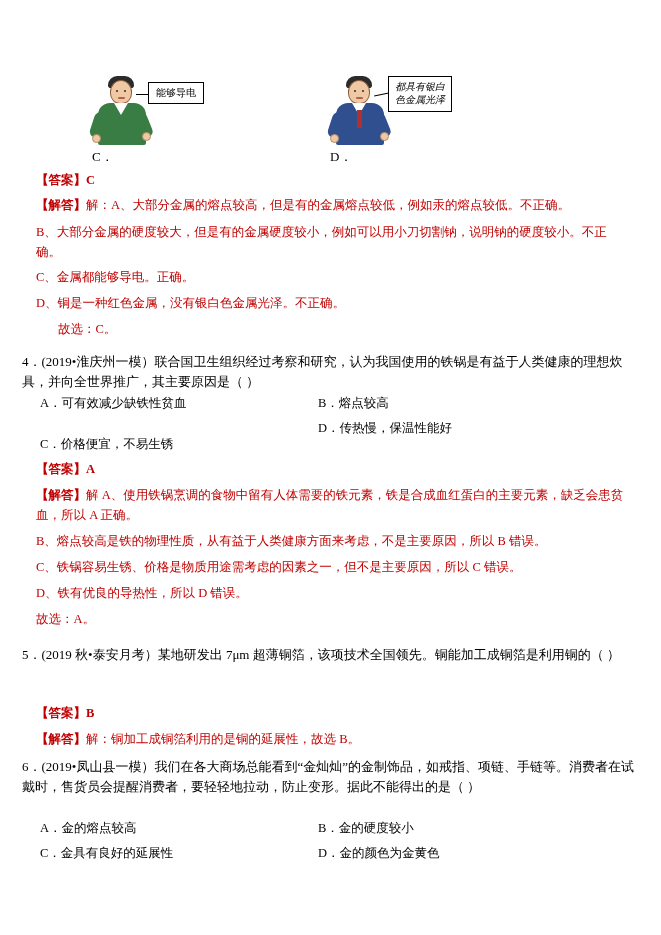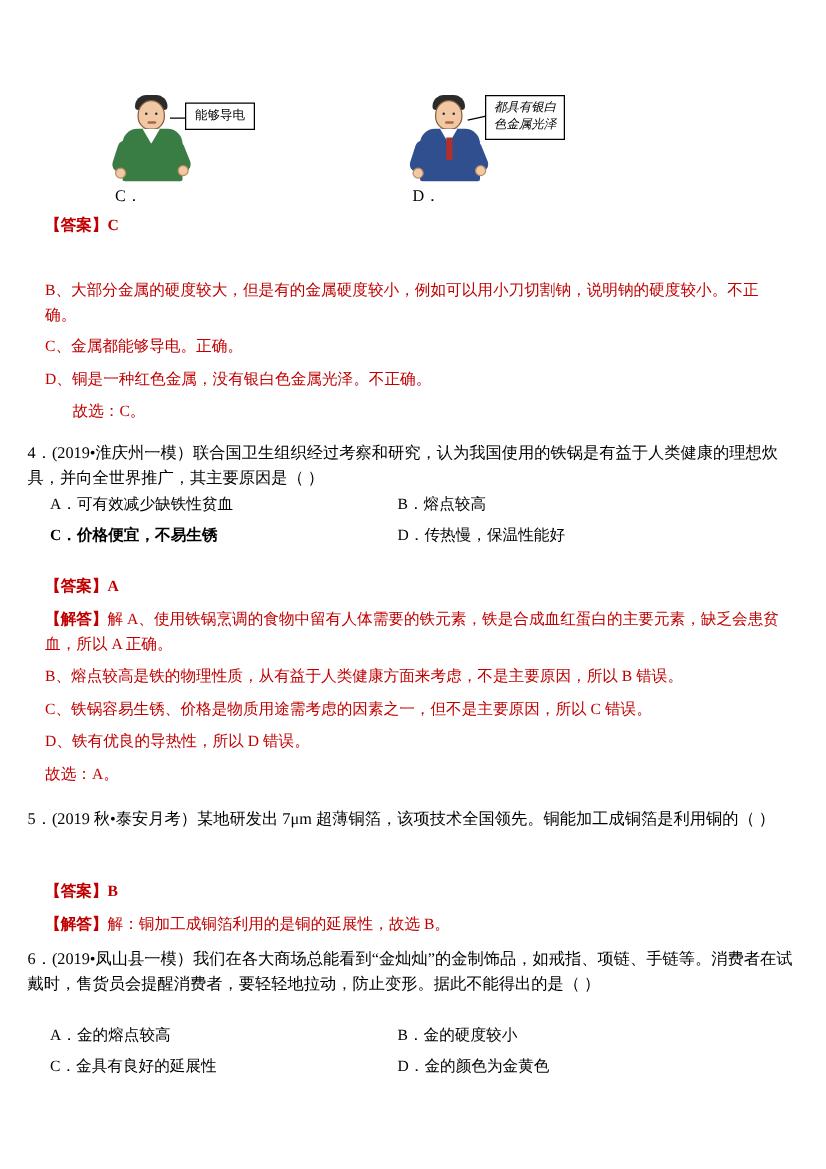--- a/index.html
+++ b/index.html
@@ -232,20 +232,23 @@
     </div>
   </div>
 
   <div class="opt-label opt-c">C．</div>
   <div class="opt-label opt-d">D．</div>
 
   <div class="line" style="left:36px; top:172px;">
     <span class="bold ans-tag">【答案】</span><span class="ans-letter">C</span>
   </div>
 
+  <div class="line" style="left:36px; top:197px;">
+    <span class="bold ans-tag">【解答】</span><span class="red">解：</span><span class="red">A、大部分金属的熔点较高，但是有的金属熔点较低，例如汞的熔点较低。不正确。</span>
+  </div>
 
   <div class="wrap red" style="left:36px; top:222px; width:590px;">
     <span>B、大部分金属的硬度较大，但是有的金属硬度较小，例如可以用小刀切割钠，说明钠的硬度较小。不正确。</span>
   </div>
 
   <div class="line red" style="left:36px; top:269px;">
     <span>C、金属都能够导电。正确。</span>
   </div>
 
   <div class="line red" style="left:36px; top:295px;">
@@ -256,21 +259,21 @@
     <span>故选：C。</span>
   </div>
 
   <div class="q-head" style="left:22px; top:352px; width:612px;">
     <span>4</span><span>．(2019•淮庆州一模）联合国卫生组织经过考察和研究，认为我国使用的铁锅是有益于人类健康的理想炊具，并向全世界推广，其主要原因是（       ）</span>
   </div>
 
   <div class="choices" style="left:0; top:393px; width:661px; height:46px;">
     <div class="ch" style="left:40px; top:0;">A．可有效减少缺铁性贫血</div>
     <div class="ch" style="left:318px; top:0;">B．熔点较高</div>
-    <div class="ch" style="left:40px; top:25px;font-weight:bold;">C．价格便宜，不易生锈</div>
+    <div class="ch" style="left:40px; top:41px;">C．价格便宜，不易生锈</div>
     <div class="ch" style="left:318px; top:25px;">D．传热慢，保温性能好</div>
   </div>
 
   <div class="line" style="left:36px; top:461px;">
     <span class="bold ans-tag">【答案】</span><span class="ans-letter">A</span>
   </div>
 
   <div class="wrap red" style="left:36px; top:485px; width:590px;">
     <span class="bold">【解答】</span><span>解 A、使用铁锅烹调的食物中留有人体需要的铁元素，铁是合成血红蛋白的主要元素，缺乏会患贫血，所以 A 正确。</span>
   </div>

